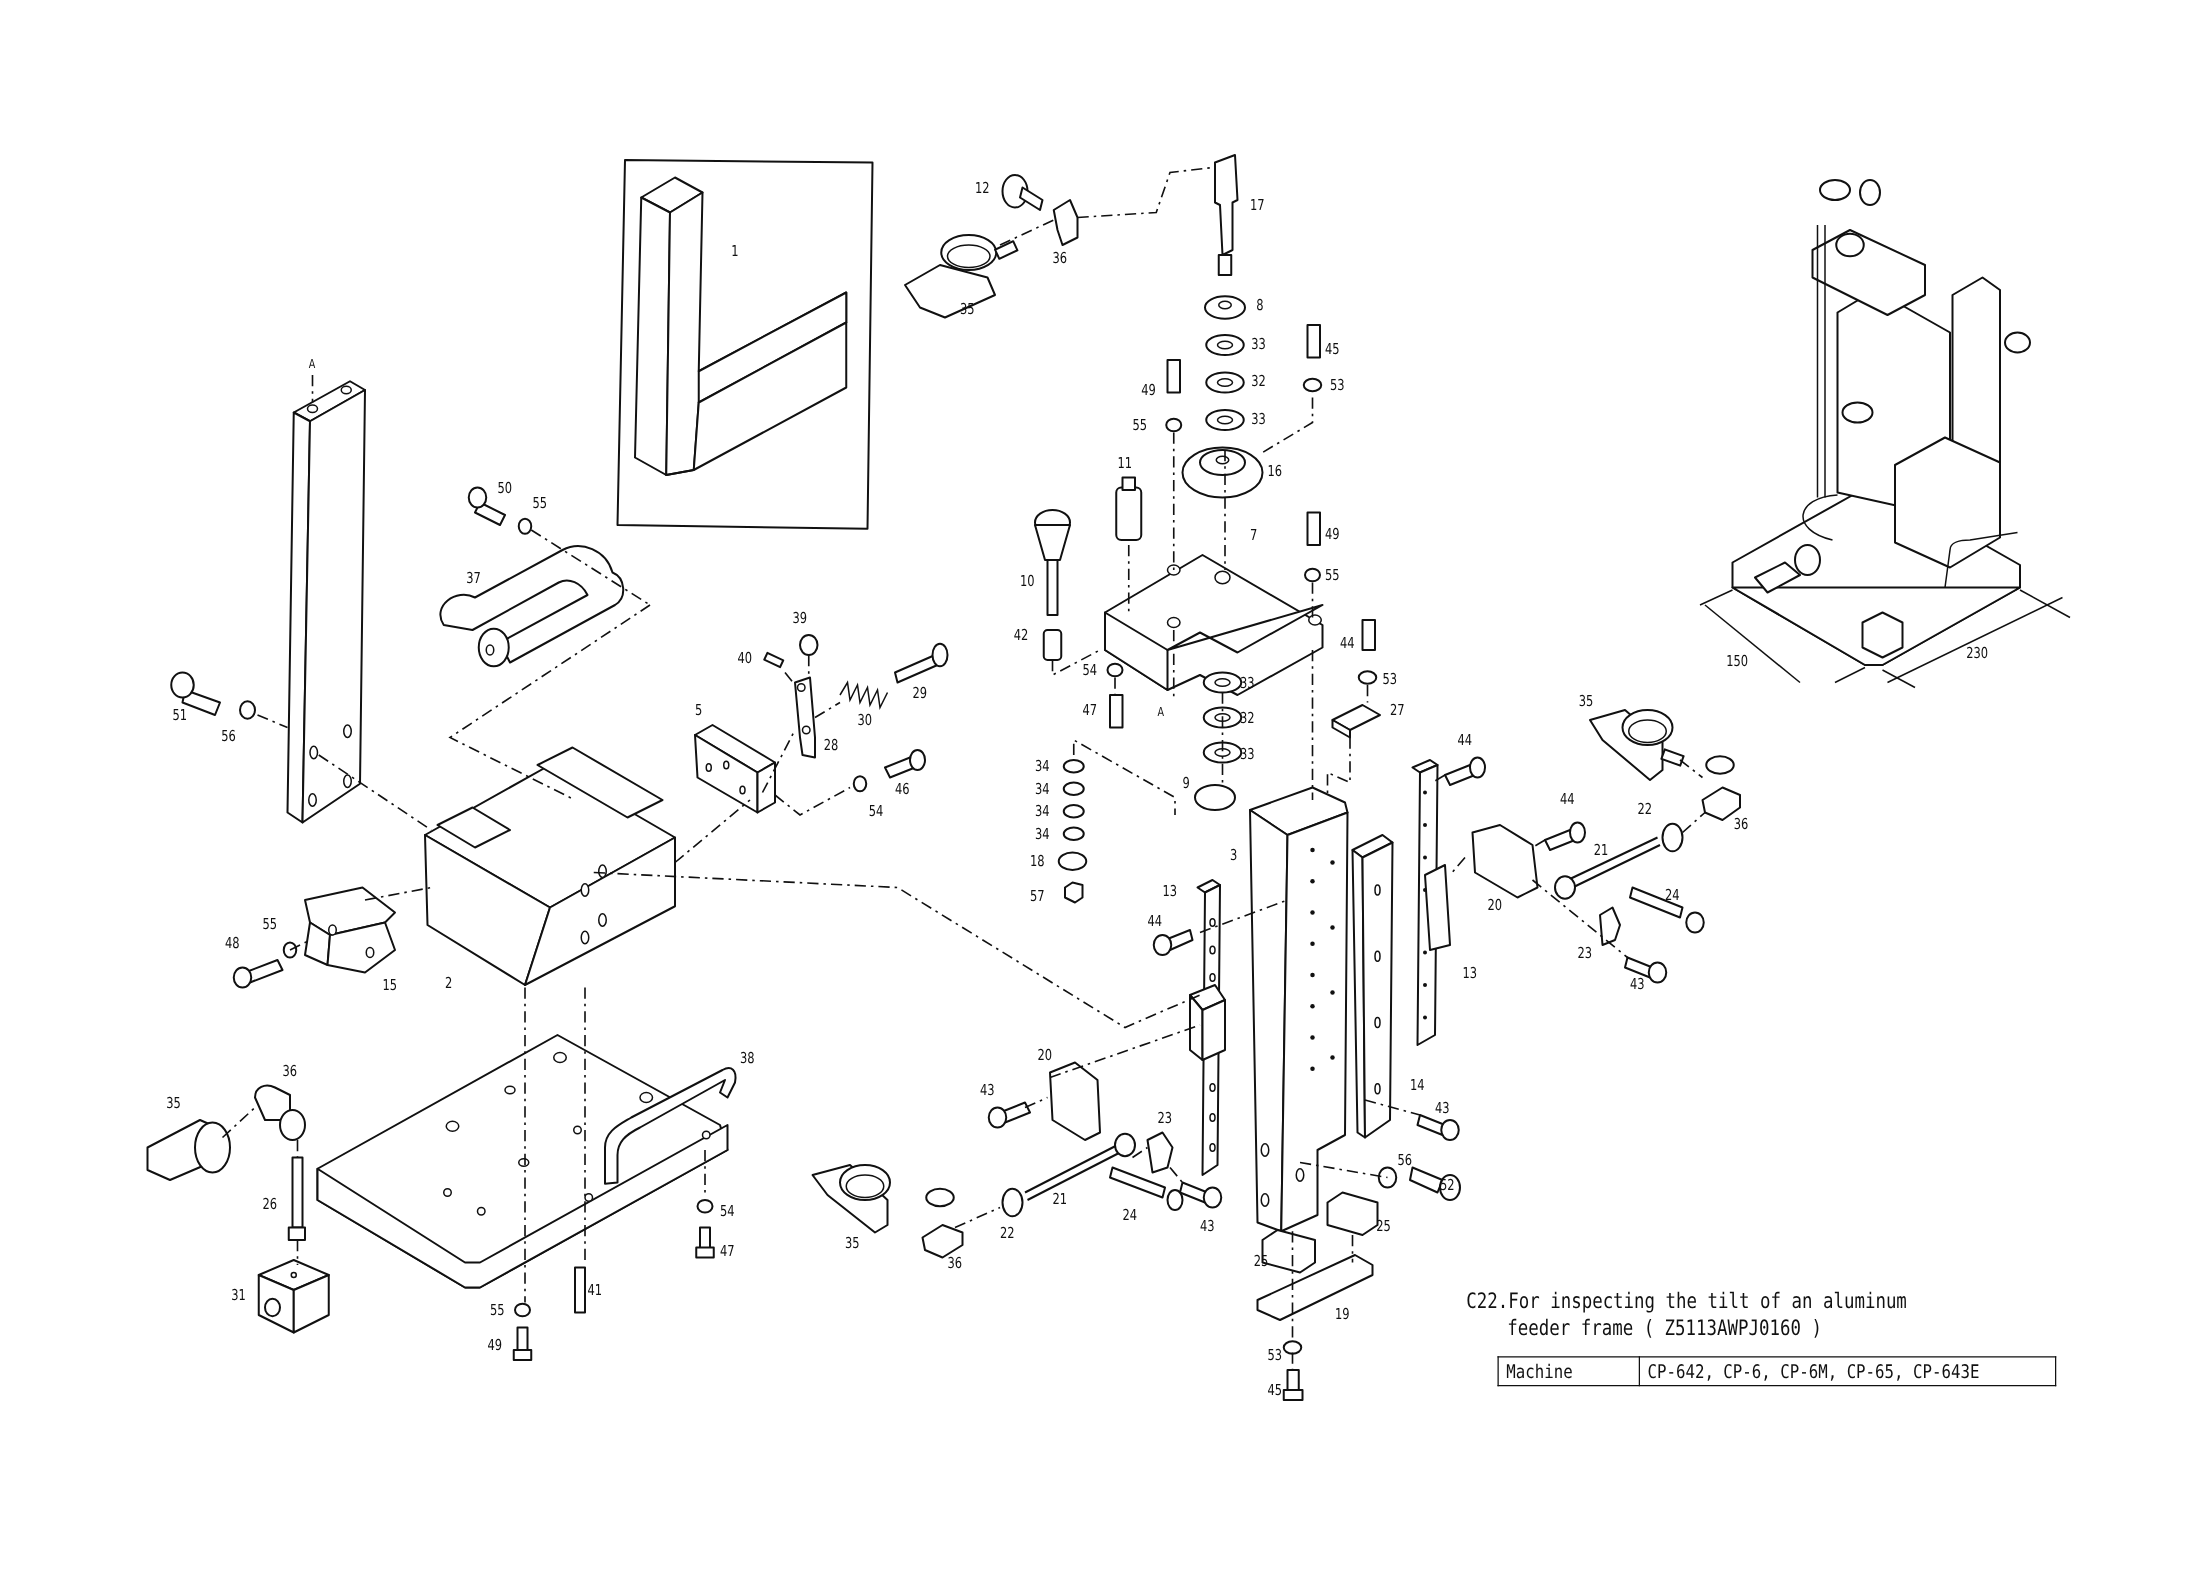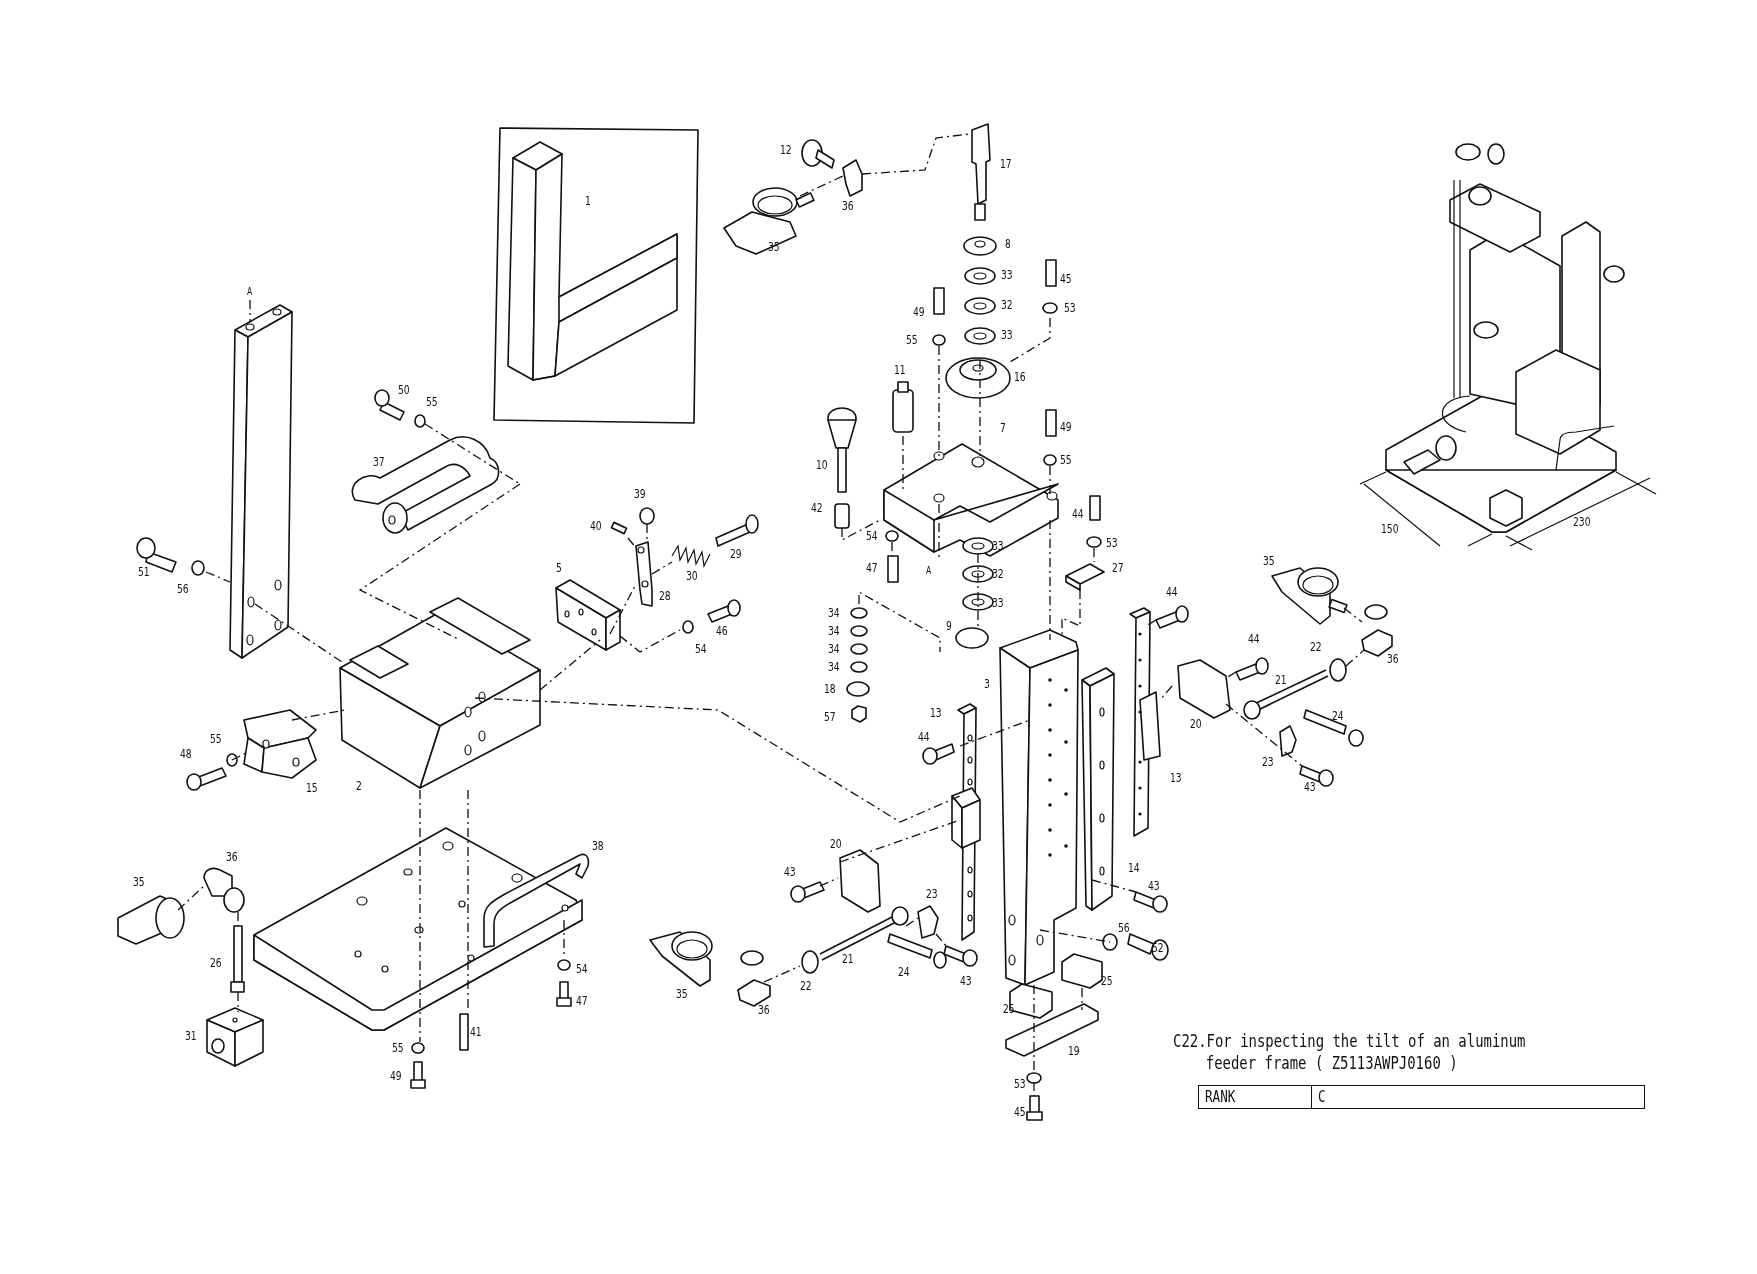--- a/index.html
+++ b/index.html
@@ -664,18 +664,18 @@
 <div class="plabel" style="left:1381px;top:523px">150</div>
 <div class="plabel" style="left:1573px;top:516px">230</div>
 
 <div class="caption">
   <div>C22.For inspecting the tilt of an aluminum</div>
   <div class="line2">feeder frame ( Z5113AWPJ0160 )</div>
 </div>
 
 <table class="spec-table">
   <tbody>
-  <tr>
-    <td class="k"><span>RANK</span></td>
-    <td><span>C</span></td>
+      <tr>
+    <td class="k"><span>Machine</span></td>
+    <td><span>CP-642, CP-6, CP-6M, CP-65, CP-643E</span></td>
   </tr>
 </tbody>
   </table>
 
 </body></html>

